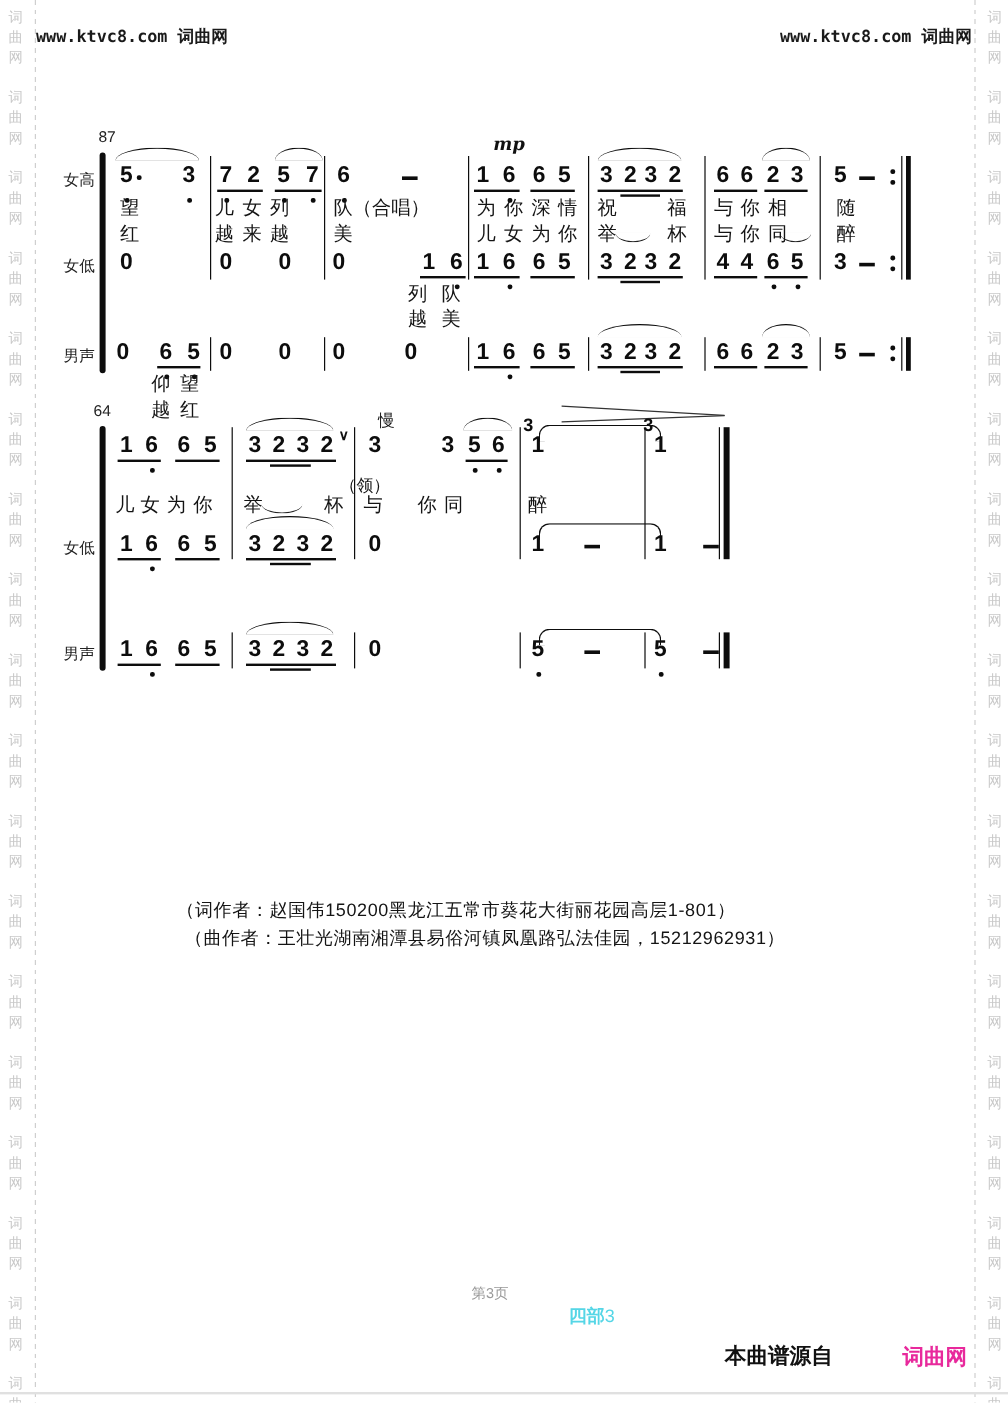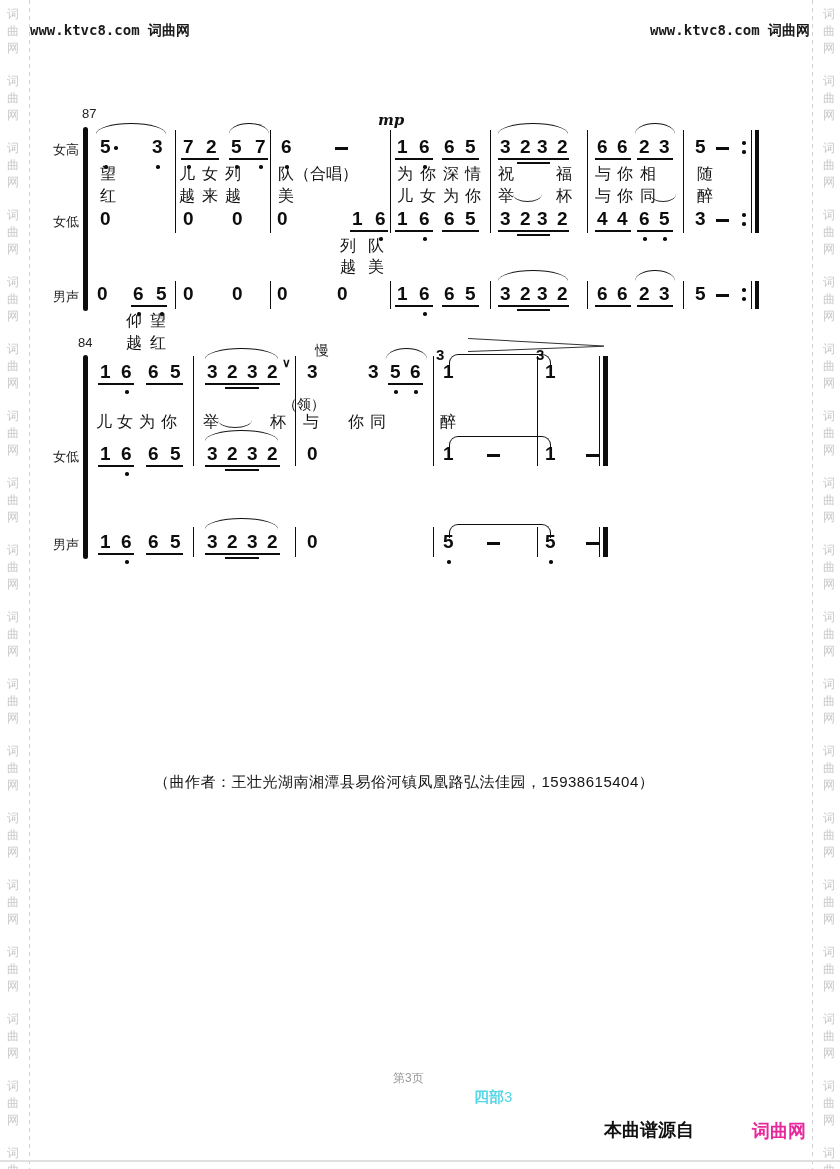--- a/index.html
+++ b/index.html
@@ -235,21 +235,21 @@
         <div>词</div>
         <div>曲</div>
       </div>
     </div>
 
   <div class="hdr hl">www.ktvc8.com 词曲网</div>
   <div class="hdr hr">www.ktvc8.com 词曲网</div>
 
   <div id="score-layer">
       <div class="mark mnum" style="left: 82px; top: 106px;">87</div>
-      <div class="mark dyn" style="left: 378px; top: 111px;">mp</div>
+      <div class="mark dyn" style="left: 411px; top: 111px;">mp</div>
       <div class="brace" style="left: 83px; top: 127px; height: 184px;"></div>
       <div class="bar" style="left: 175px; top: 130px; height: 103px;"></div>
       <div class="bar" style="left: 175px; top: 281px; height: 28px;"></div>
       <div class="bar" style="left: 270px; top: 130px; height: 103px;"></div>
       <div class="bar" style="left: 270px; top: 281px; height: 28px;"></div>
       <div class="bar" style="left: 390px; top: 130px; height: 103px;"></div>
       <div class="bar" style="left: 390px; top: 281px; height: 28px;"></div>
       <div class="bar" style="left: 490px; top: 130px; height: 103px;"></div>
       <div class="bar" style="left: 490px; top: 281px; height: 28px;"></div>
       <div class="bar" style="left: 587px; top: 130px; height: 103px;"></div>
@@ -408,21 +408,21 @@
       <div class="beam" style="left: 498px; top: 305px; width: 71px;"></div>
       <div class="beam" style="left: 595px; top: 305px; width: 36px;"></div>
       <div class="beam" style="left: 637px; top: 305px; width: 36px;"></div>
       <div class="beam" style="left: 517px; top: 309px; width: 33px;"></div>
       <div class="slur" style="left: 498px; top: 270px; width: 70px;"></div>
       <div class="slur" style="left: 635px; top: 270px; width: 40px;"></div>
       <div class="lyr" style="left: 126px; top: 313px;">仰</div>
       <div class="lyr" style="left: 150px; top: 313px;">望</div>
       <div class="lyr" style="left: 126px; top: 335px;">越</div>
       <div class="lyr" style="left: 150px; top: 335px;">红</div>
-      <div class="mark mnum" style="left: 78px; top: 335px;">84</div>
+      <div class="mark mnum" style="left: 78px; top: 335px;">64</div>
       <div class="mark cjk" style="left: 315px; top: 342px;">慢</div>
       <div class="mark cjk" style="left: 283px; top: 396px;">（领）</div>
       <div class="brace" style="left: 83px; top: 355px; height: 204px;"></div>
       <div class="bar" style="left: 193px; top: 356px; height: 110px;"></div>
       <div class="bar" style="left: 193px; top: 527px; height: 30px;"></div>
       <div class="bar" style="left: 295px; top: 356px; height: 110px;"></div>
       <div class="bar" style="left: 295px; top: 527px; height: 30px;"></div>
       <div class="bar" style="left: 433px; top: 356px; height: 110px;"></div>
       <div class="bar" style="left: 433px; top: 527px; height: 30px;"></div>
       <div class="bar" style="left: 537px; top: 356px; height: 110px;"></div>
@@ -511,20 +511,21 @@
       <div class="dot" style="left: 549px; top: 560px;"></div>
       <div class="dash" style="left: 586px; top: 542px; width: 13px;"></div>
       <div class="beam" style="left: 98px; top: 553px; width: 36px;"></div>
       <div class="beam" style="left: 146px; top: 553px; width: 37px;"></div>
       <div class="beam" style="left: 205px; top: 553px; width: 75px;"></div>
       <div class="beam" style="left: 225px; top: 557px; width: 34px;"></div>
       <div class="slur" style="left: 205px; top: 518px; width: 73px;"></div>
       <div class="sqtie" style="left: 449px; top: 524px; width: 100px;"></div>
     </div>
 
-  <div class="credit c2">（曲作者：王壮光湖南湘潭县易俗河镇凤凰路弘法佳园，15938615404）</div>
+  <div class="credit c1">（词作者：赵国伟150200黑龙江五常市葵花大街丽花园高层1-801）</div>
+  <div class="credit c2">（曲作者：王壮光湖南湘潭县易俗河镇凤凰路弘法佳园，15212962931）</div>
 
   <div class="pgno">第3页</div>
   <div class="part" id="part-label" style="color: rgb(85, 214, 230);"><span class="pb">四部</span><span>3</span></div>
   <div class="srcpre">本曲谱源自</div>
   <div class="srcsite" id="site-link" style="color: rgb(232, 41, 156);">词曲网</div>
   <div class="botline"></div>
 </div>
 
 </body></html>

